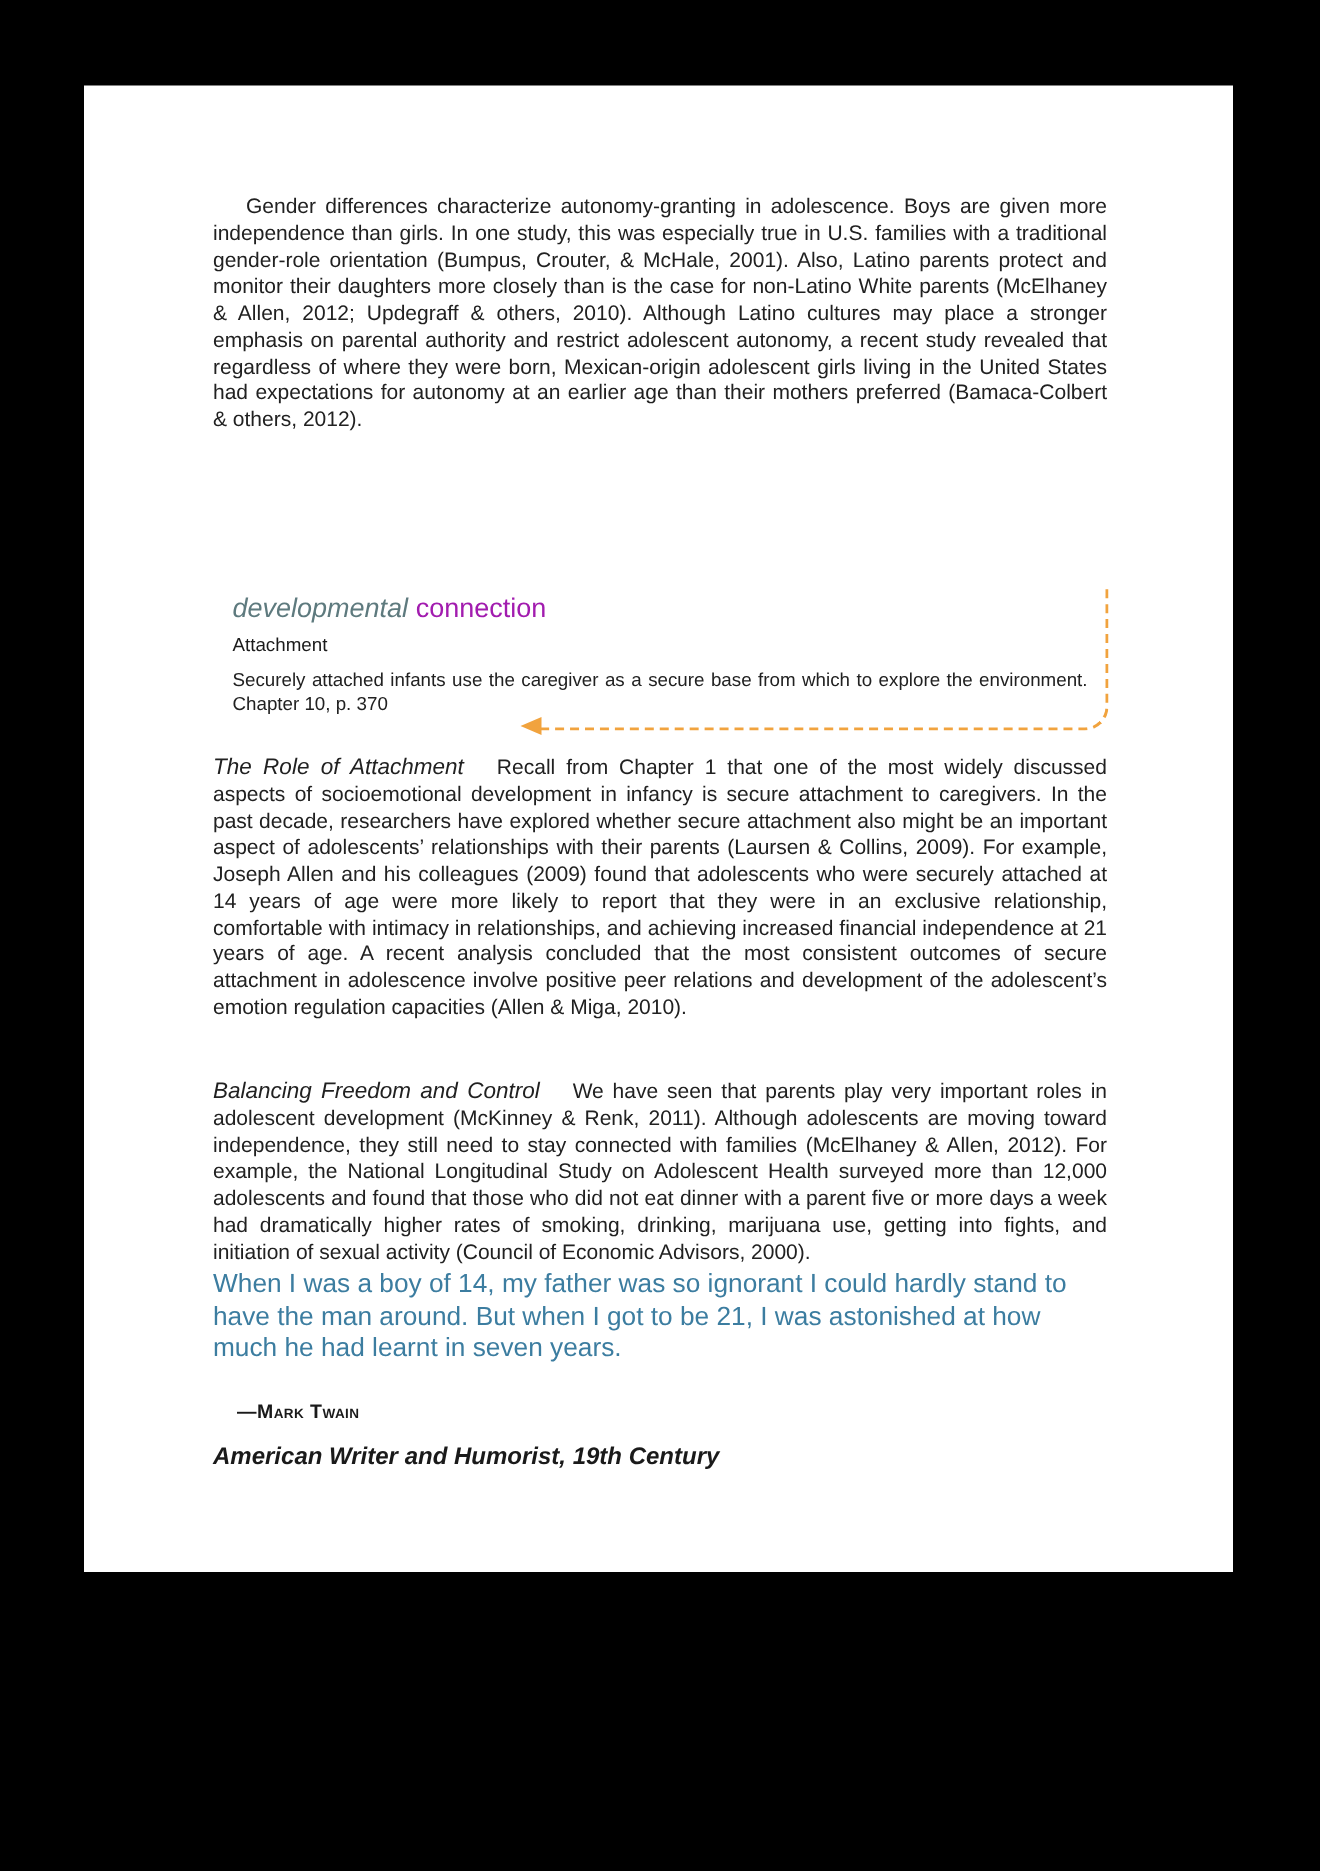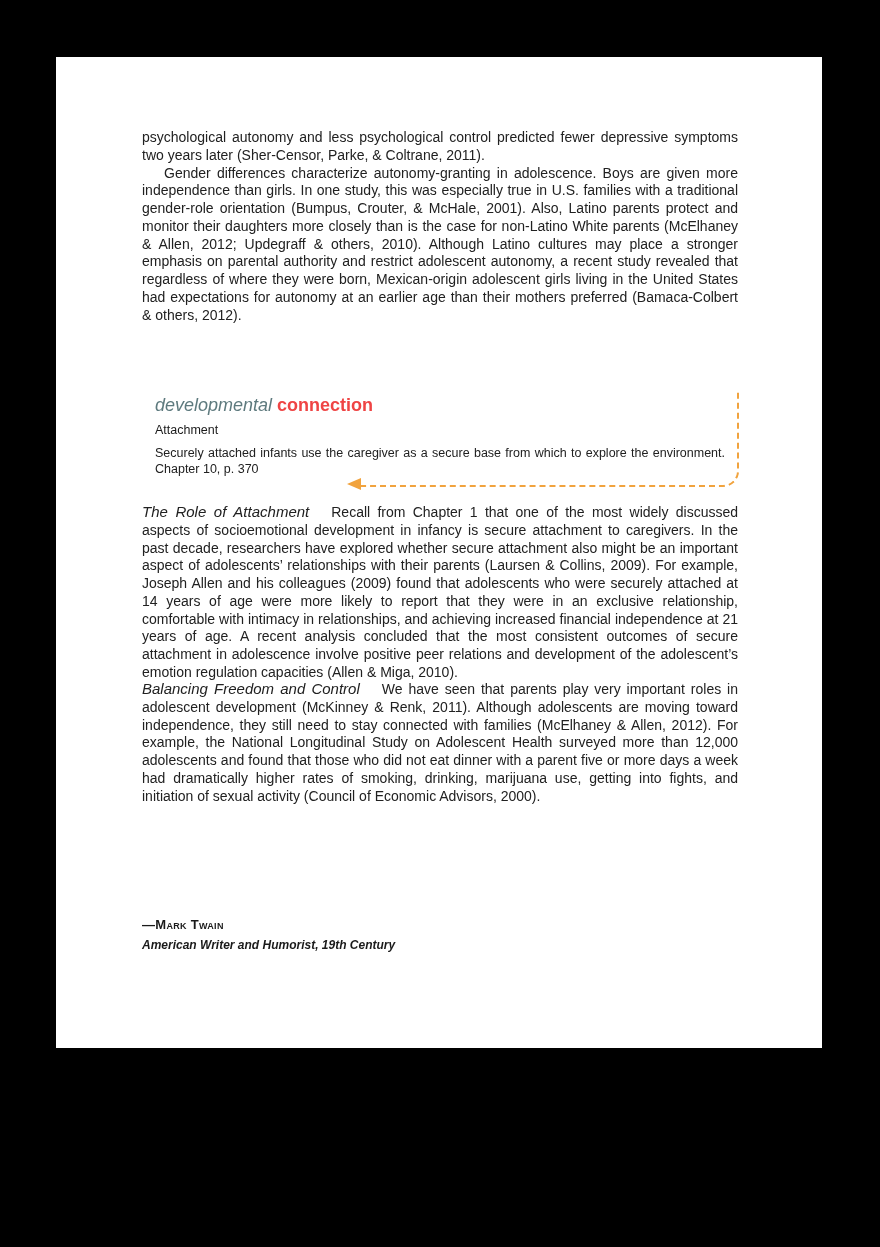--- a/index.html
+++ b/index.html
@@ -53,22 +53,22 @@
     font-size: 18px;
     margin: 0;
     line-height: 22px;
   }
   .callout-title .light {
     color: #5E7A7E;
     font-weight: 400;
     font-style: italic;
   }
   .callout-title .bold {
-    color: #ef4444;
-    font-weight: 700;
+    color: #a21caf;
+    font-weight: 400;
   }
   .callout-subtitle {
     font-size: 12.5px;
     font-weight: 400;
     color: #1a1a1a;
     margin: 7px 0 0 0;
     line-height: 15px;
   }
   .callout-body {
     font-size: 12.5px;
@@ -105,58 +105,60 @@
     color: #3C7DA0;
     margin: 0;
     text-align: left;
   }
   .quote-attribution {
     font-size: 13px;
     font-weight: 600;
     color: #1a1a1a;
     font-variant: small-caps;
     letter-spacing: 0.3px;
-    margin: 0;
+    margin: 16px;
     line-height: 16px;
   }
   .quote-attribution-detail {
-    font-size: 12px;
+    font-size: 16px;
     font-weight: 700;
     font-style: italic;
     color: #1a1a1a;
     margin: 5px 0 0 0;
     line-height: 14px;
   }
 </style>
 </head>
 <body>
 
 <div class="paper">
 
   <div class="block" style="top: 72px;">
-    <p class="body-text">psychological autonomy and less psychological control predicted fewer depressive symptoms two years later (Sher-Censor, Parke, &amp; Coltrane, 2011).</p>
     <p class="body-text indent">Gender differences characterize autonomy-granting in adolescence. Boys are given more independence than girls. In one study, this was especially true in U.S. families with a traditional gender-role orientation (Bumpus, Crouter, &amp; McHale, 2001). Also, Latino parents protect and monitor their daughters more closely than is the case for non-Latino White parents (McElhaney &amp; Allen, 2012; Updegraff &amp; others, 2010). Although Latino cultures may place a stronger emphasis on parental authority and restrict adolescent autonomy, a recent study revealed that regardless of where they were born, Mexican-origin adolescent girls living in the United States had expectations for autonomy at an earlier age than their mothers preferred (Bamaca-Colbert &amp; others, 2012).</p>
   </div>
 
   <div class="callout">
     <p class="callout-title"><span class="light">developmental </span><span class="bold">connection</span></p>
     <p class="callout-subtitle">Attachment</p>
     <p class="callout-body">Securely attached infants use the caregiver as a secure base from which to explore the environment. Chapter 10, p. 370</p>
   </div>
 
   <div class="connector">
     <div class="arrowhead"></div>
   </div>
 
   <div class="block" style="top: 446px;">
     <p class="body-text"><span class="run-in">The Role of Attachment</span><span>Recall from Chapter 1 that one of the most widely discussed aspects of socioemotional development in infancy is secure attachment to caregivers. In the past decade, researchers have explored whether secure attachment also might be an important aspect of adolescents’ relationships with their parents (Laursen &amp; Collins, 2009). For example, Joseph Allen and his colleagues (2009) found that adolescents who were securely attached at 14 years of age were more likely to report that they were in an exclusive relationship, comfortable with intimacy in relationships, and achieving increased financial independence at 21 years of age. A recent analysis concluded that the most consistent outcomes of secure attachment in adolescence involve positive peer relations and development of the adolescent’s emotion regulation capacities (Allen &amp; Miga, 2010).</span></p>
   </div>
 
-  <div class="block" style="top: 623px;">
+  <div class="block" style="top: 662px;">
     <p class="body-text"><span class="run-in">Balancing Freedom and Control</span><span>We have seen that parents play very important roles in adolescent development (McKinney &amp; Renk, 2011). Although adolescents are moving toward independence, they still need to stay connected with families (McElhaney &amp; Allen, 2012). For example, the National Longitudinal Study on Adolescent Health surveyed more than 12,000 adolescents and found that those who did not eat dinner with a parent five or more days a week had dramatically higher rates of smoking, drinking, marijuana use, getting into fights, and initiation of sexual activity (Council of Economic Advisors, 2000).</span></p>
   </div>
 
+  <div class="block" style="top: 788px;">
+    <p class="quote-text">When I was a boy of 14, my father was so ignorant I could hardly stand to have the man around. But when I got to be 21, I was astonished at how much he had learnt in seven years.</p>
+  </div>
   <div class="block" style="top: 860px;">
     <p class="quote-attribution">—Mark Twain</p>
     <p class="quote-attribution-detail">American Writer and Humorist, 19th Century</p>
   </div>
 
 </div>
 
 </body></html>

